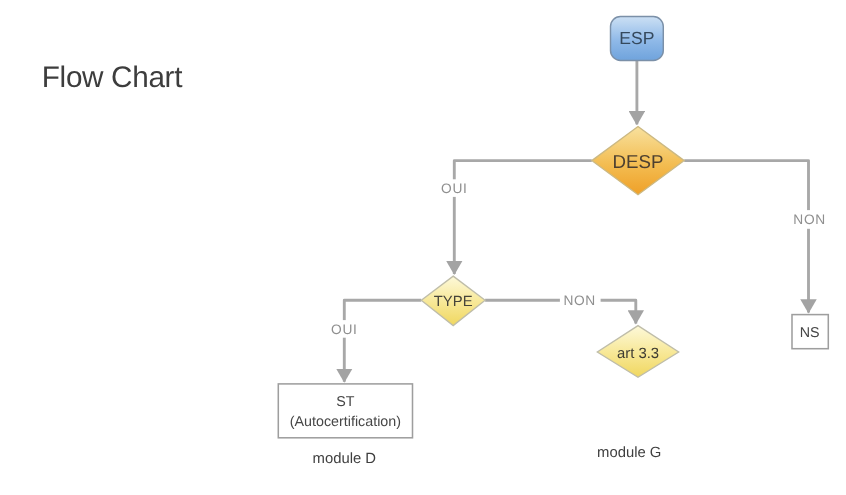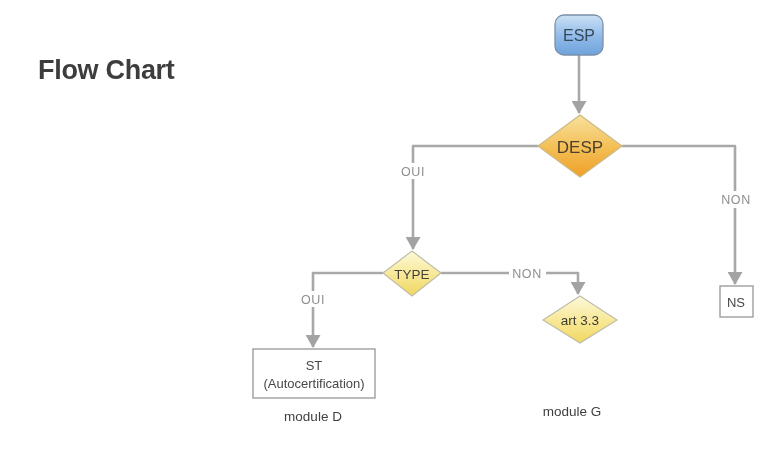--- a/index.html
+++ b/index.html
@@ -10,21 +10,21 @@
     background: #ffffff;
     overflow: hidden;
     font-family: "Liberation Sans", sans-serif;
   }
   .title {
     position: absolute;
     left: 38px;
     top: 55px;
     margin: 0;
     font-size: 27px;
-    font-weight: bold;
+    font-weight: normal;
     color: #3d3d3d;
     letter-spacing: -0.3px;
     font-family: "Liberation Sans", sans-serif;
     text-align: center;
   }
   svg { position: absolute; left: 0; top: 0; }
   svg text {
     font-family: "Liberation Sans", sans-serif;
     text-anchor: middle;
     dominant-baseline: central;

